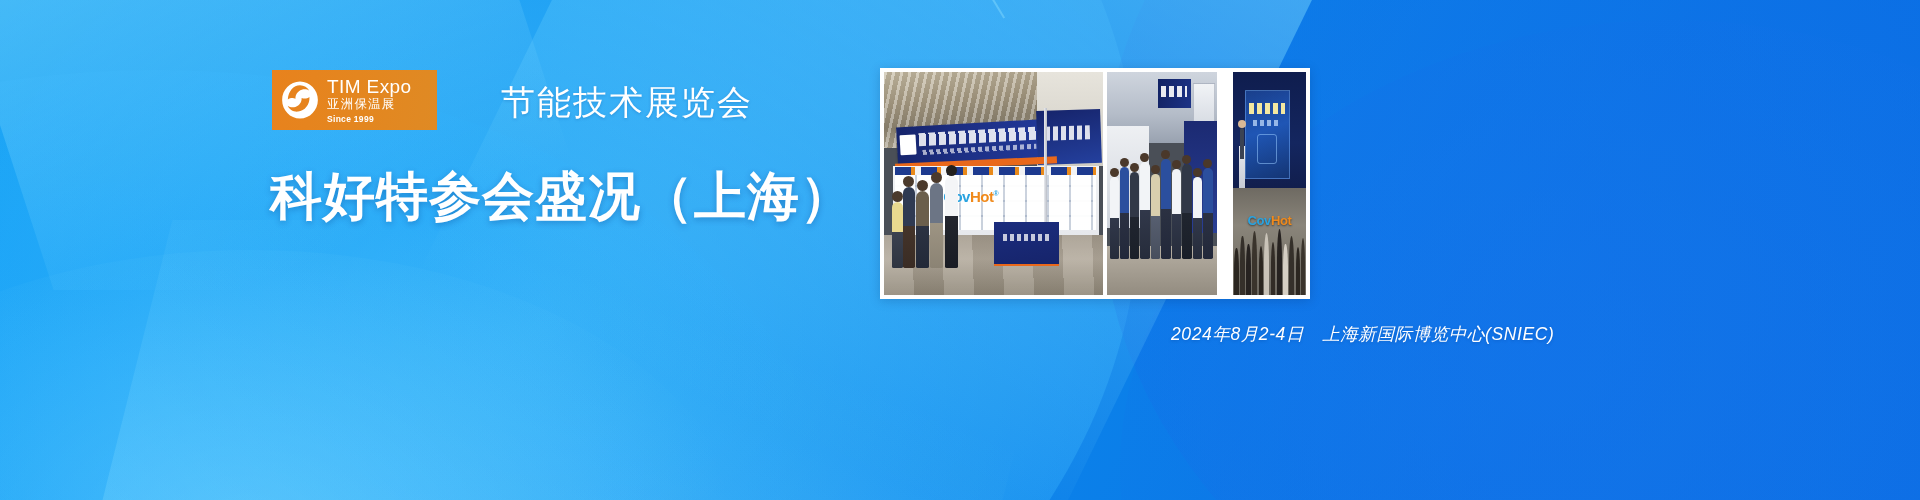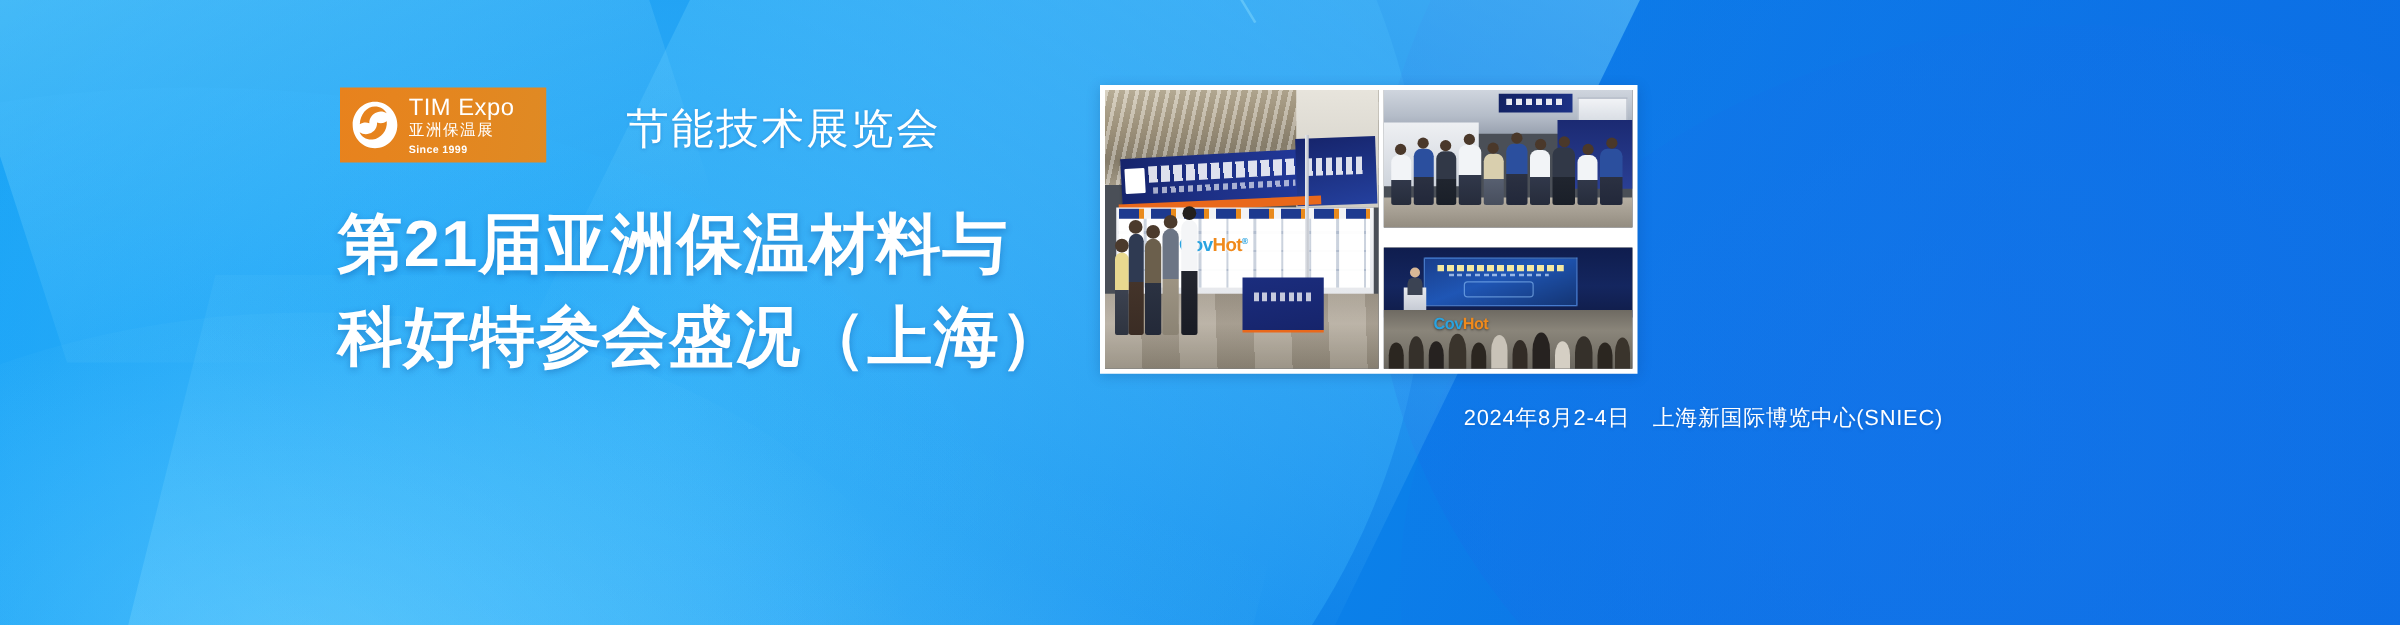--- a/index.html
+++ b/index.html
@@ -70,21 +70,21 @@
   .headline div{display:block;}
 
   
   .collage{
     position:absolute;left:880px;top:68px;width:430px;height:231px;
     background:#ffffff;padding:4px;box-sizing:border-box;
     display:flex;gap:4px;box-shadow:0 2px 10px rgba(0,40,100,.22);
   }
   .ph{position:relative;overflow:hidden;background:#4a4f57;}
   .ph-main{flex:0 0 219px;height:223px;}
-  .col-r{display:flex;flex-direction:column;gap:16px;flex:1;}
+  .col-r{display:flex;flex-direction:row;gap:16px;flex:1;}
   .ph-tr{flex:0 0 110px;}
   .ph-br{flex:1;}
 
   
   .p1-roof{position:absolute;left:0;top:0;width:100%;height:34%;
     background:linear-gradient(175deg,#c9bfa8 0%,#a89c85 35%,#8d8472 60%,#cfc6b2 100%);}
   .p1-roof:after{content:"";position:absolute;left:0;top:0;width:100%;height:100%;
     background:repeating-linear-gradient(102deg,rgba(255,255,255,.30) 0 3px,rgba(90,80,60,.16) 3px 8px);}
   .p1-wall{position:absolute;right:0;top:0;width:30%;height:42%;
     background:linear-gradient(180deg,#e7e4dc,#cfccc3);}
@@ -185,20 +185,21 @@
   .hd{position:absolute;bottom:0;border-radius:50% 50% 0 0;}
   .p3-covhot{position:absolute;left:20%;bottom:30%;font-size:13px;font-weight:800;
     letter-spacing:-.4px;text-shadow:0 1px 2px rgba(0,0,0,.55);}
   .p3-covhot .c1{color:#2aa3e0;} .p3-covhot .c2{color:#f08a1c;}
 
   
   .dateline{
     position:absolute;left:1171px;top:322px;color:#ffffff;font-size:17.5px;
     letter-spacing:.6px;white-space:nowrap;font-weight:400;
     text-shadow:0 1px 3px rgba(0,55,135,.30);
+    font-style:italic;
   }
 </style>
 </head>
 <body>
 
 <div class="banner">
 
   <div class="swirl sw1"></div>
   <div class="swirl sw2"></div>
   <div class="swirl sw3"></div>
@@ -221,21 +222,20 @@
     <div class="logo-txt">
       <div class="logo-en">TIM Expo</div>
       <div class="logo-cn">亚洲保温展</div>
       <div class="logo-since">Since 1999</div>
     </div>
   </div>
 
   <div class="subtitle">节能技术展览会</div>
 
   <div class="headline">
-    <div>第21届亚洲保温材料与</div>
     <div>科好特参会盛况（上海）</div>
   </div>
 
   <div class="collage">
 
     <div class="ph ph-main">
       <div class="p1-roof"></div>
       <div class="p1-wall"></div>
       <div class="p1-banner">
         <div class="p1-banner-logo"></div>

